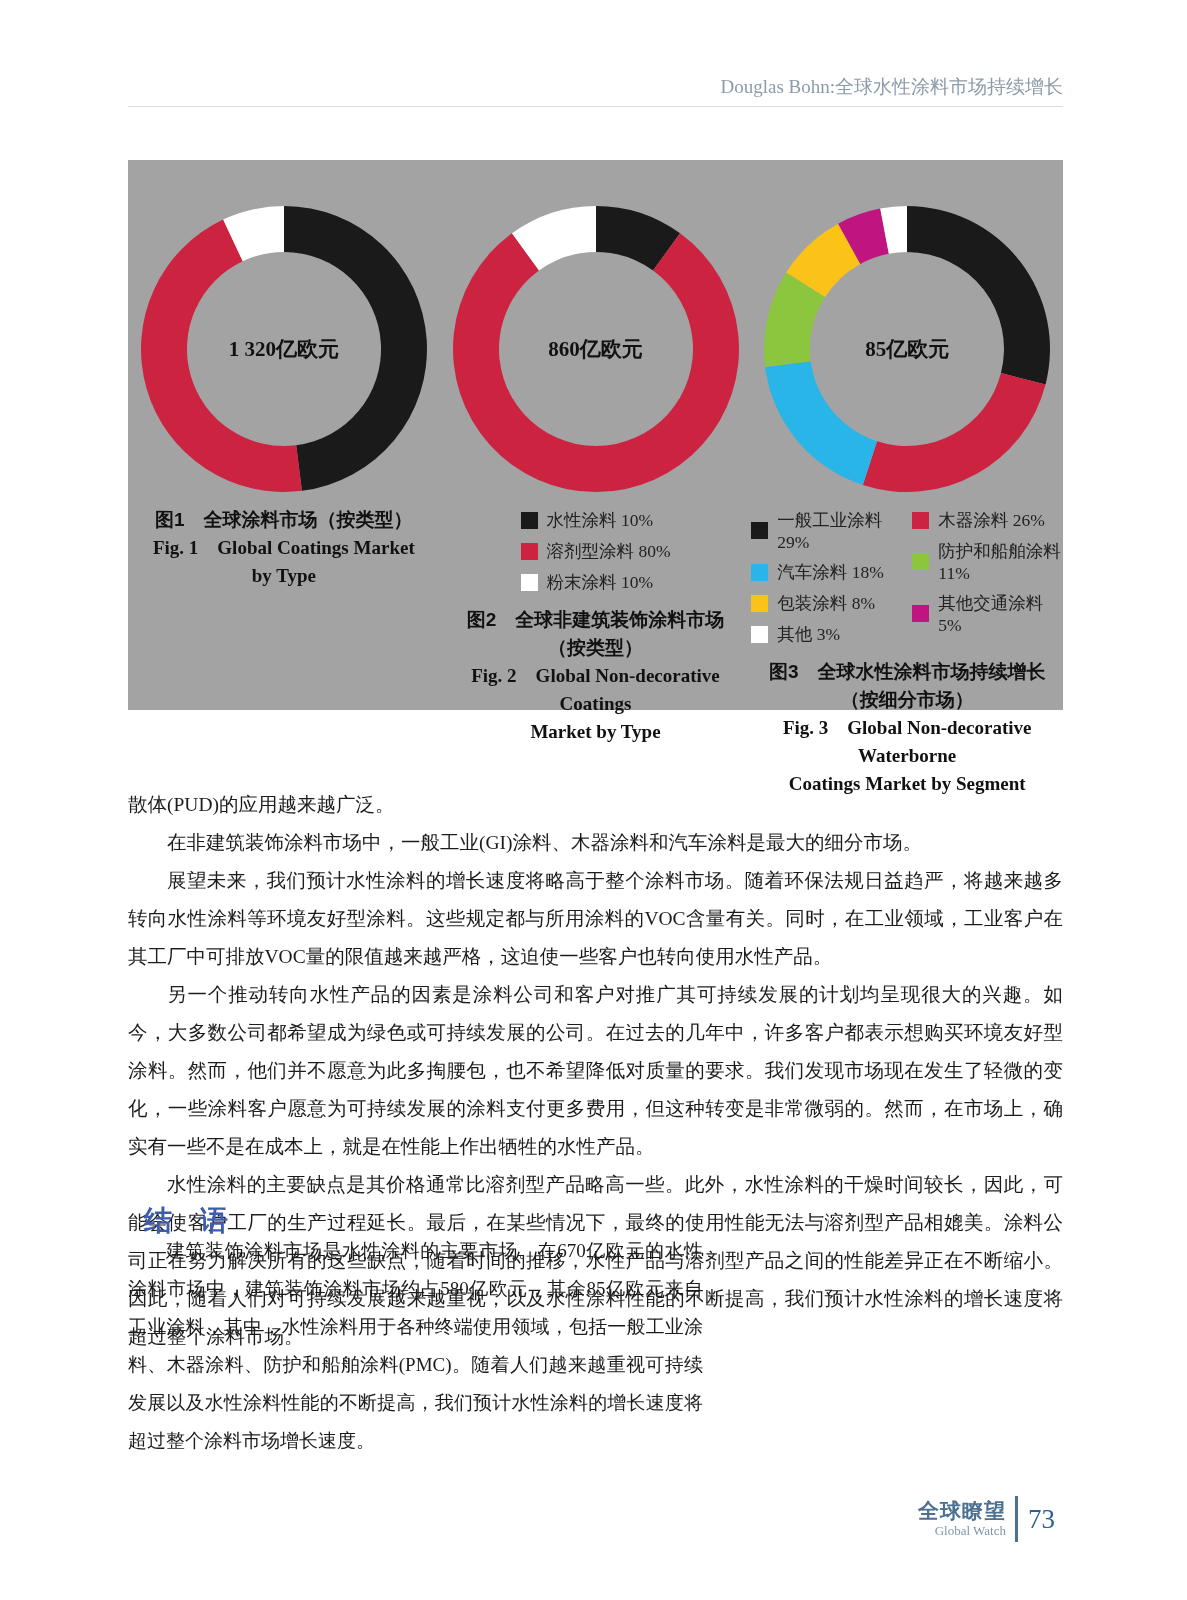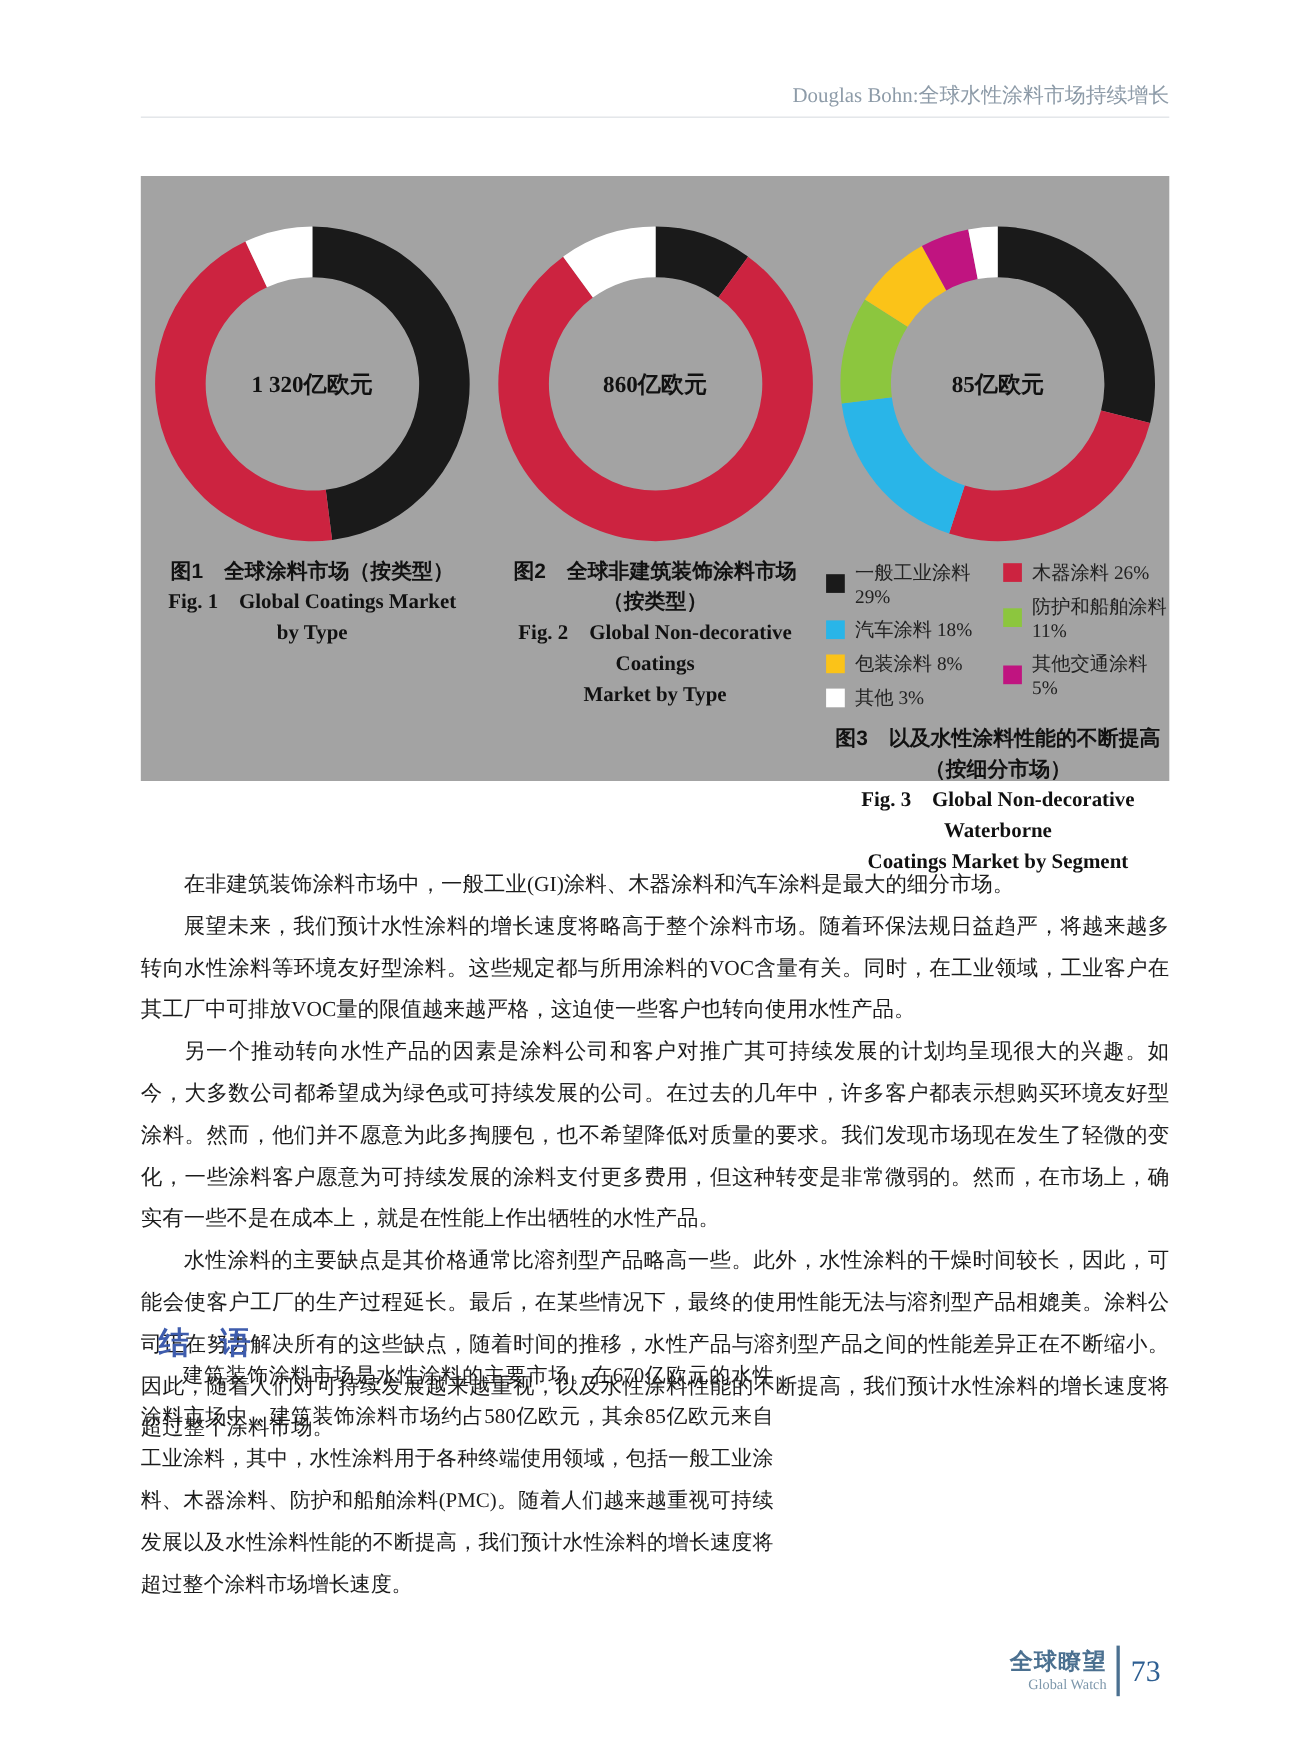--- a/index.html
+++ b/index.html
@@ -91,20 +91,36 @@
       </div>
       <div class="chart-col">
         <div class="donut-wrap">
           <svg width="290" height="290" viewBox="0 0 290 290">
             <path d="M145.00 2.00 A143 143 0 0 1 229.05 29.31 L202.02 66.53 A97 97 0 0 0 145.00 48.00 Z" fill="#1a1a1a"></path>
             <path d="M229.05 29.31 A143 143 0 1 1 60.95 29.31 L87.98 66.53 A97 97 0 1 0 202.02 66.53 Z" fill="#cc2340"></path>
             <path d="M60.95 29.31 A143 143 0 0 1 145.00 2.00 L145.00 48.00 A97 97 0 0 0 87.98 66.53 Z" fill="#ffffff"></path>
           </svg>
           <div class="donut-center-label">860亿欧元</div>
         </div>
+        <div class="legend">
+          <div class="legend-col">
+            <div class="legend-item">
+              <span class="legend-swatch" style="background: rgb(26, 26, 26);"></span>
+              <span class="legend-label">水性涂料 10%</span>
+            </div>
+            <div class="legend-item">
+              <span class="legend-swatch" style="background: rgb(204, 35, 64);"></span>
+              <span class="legend-label">溶剂型涂料 80%</span>
+            </div>
+            <div class="legend-item">
+              <span class="legend-swatch" style="background: rgb(255, 255, 255);"></span>
+              <span class="legend-label">粉末涂料 10%</span>
+            </div>
+          </div>
+        </div>
         <div class="caption">
           <div class="caption-cn">图2　全球非建筑装饰涂料市场</div>
           <div class="caption-cn">（按类型）</div>
           <div class="caption-en">Fig. 2　Global Non-decorative Coatings</div>
           <div class="caption-en">Market by Type</div>
         </div>
       </div>
       <div class="chart-col">
         <div class="donut-wrap">
           <svg width="290" height="290" viewBox="0 0 290 290">
@@ -146,29 +162,30 @@
               <span class="legend-swatch" style="background: rgb(140, 198, 62);"></span>
               <span class="legend-label">防护和船舶涂料 11%</span>
             </div>
             <div class="legend-item">
               <span class="legend-swatch" style="background: rgb(192, 20, 128);"></span>
               <span class="legend-label">其他交通涂料 5%</span>
             </div>
           </div>
         </div>
         <div class="caption">
-          <div class="caption-cn">图3　以及水性涂料性能的不断提高</div>
+          <div class="caption-cn">图3　全球水性涂料市场持续增长</div>
           <div class="caption-cn">（按细分市场）</div>
           <div class="caption-en">Fig. 3　Global Non-decorative Waterborne</div>
           <div class="caption-en">Coatings Market by Segment</div>
         </div>
       </div>
     </div>
 
   <div class="body-text" id="body-text">
+      <p>散体(PUD)的应用越来越广泛。</p>
       <p class="indent">在非建筑装饰涂料市场中，一般工业(GI)涂料、木器涂料和汽车涂料是最大的细分市场。</p>
       <p class="indent">展望未来，我们预计水性涂料的增长速度将略高于整个涂料市场。随着环保法规日益趋严，将越来越多转向水性涂料等环境友好型涂料。这些规定都与所用涂料的VOC含量有关。同时，在工业领域，工业客户在其工厂中可排放VOC量的限值越来越严格，这迫使一些客户也转向使用水性产品。</p>
       <p class="indent">另一个推动转向水性产品的因素是涂料公司和客户对推广其可持续发展的计划均呈现很大的兴趣。如今，大多数公司都希望成为绿色或可持续发展的公司。在过去的几年中，许多客户都表示想购买环境友好型涂料。然而，他们并不愿意为此多掏腰包，也不希望降低对质量的要求。我们发现市场现在发生了轻微的变化，一些涂料客户愿意为可持续发展的涂料支付更多费用，但这种转变是非常微弱的。然而，在市场上，确实有一些不是在成本上，就是在性能上作出牺牲的水性产品。</p>
       <p class="indent">水性涂料的主要缺点是其价格通常比溶剂型产品略高一些。此外，水性涂料的干燥时间较长，因此，可能会使客户工厂的生产过程延长。最后，在某些情况下，最终的使用性能无法与溶剂型产品相媲美。涂料公司正在努力解决所有的这些缺点，随着时间的推移，水性产品与溶剂型产品之间的性能差异正在不断缩小。因此，随着人们对可持续发展越来越重视，以及水性涂料性能的不断提高，我们预计水性涂料的增长速度将超过整个涂料市场。</p>
     </div>
 
   <h2 class="section-heading">结　语</h2>
 
   <div class="conclusion-row">
     <p class="conclusion-text">建筑装饰涂料市场是水性涂料的主要市场。在670亿欧元的水性涂料市场中，建筑装饰涂料市场约占580亿欧元，其余85亿欧元来自工业涂料，其中，水性涂料用于各种终端使用领域，包括一般工业涂料、木器涂料、防护和船舶涂料(PMC)。随着人们越来越重视可持续发展以及水性涂料性能的不断提高，我们预计水性涂料的增长速度将超过整个涂料市场增长速度。</p>

